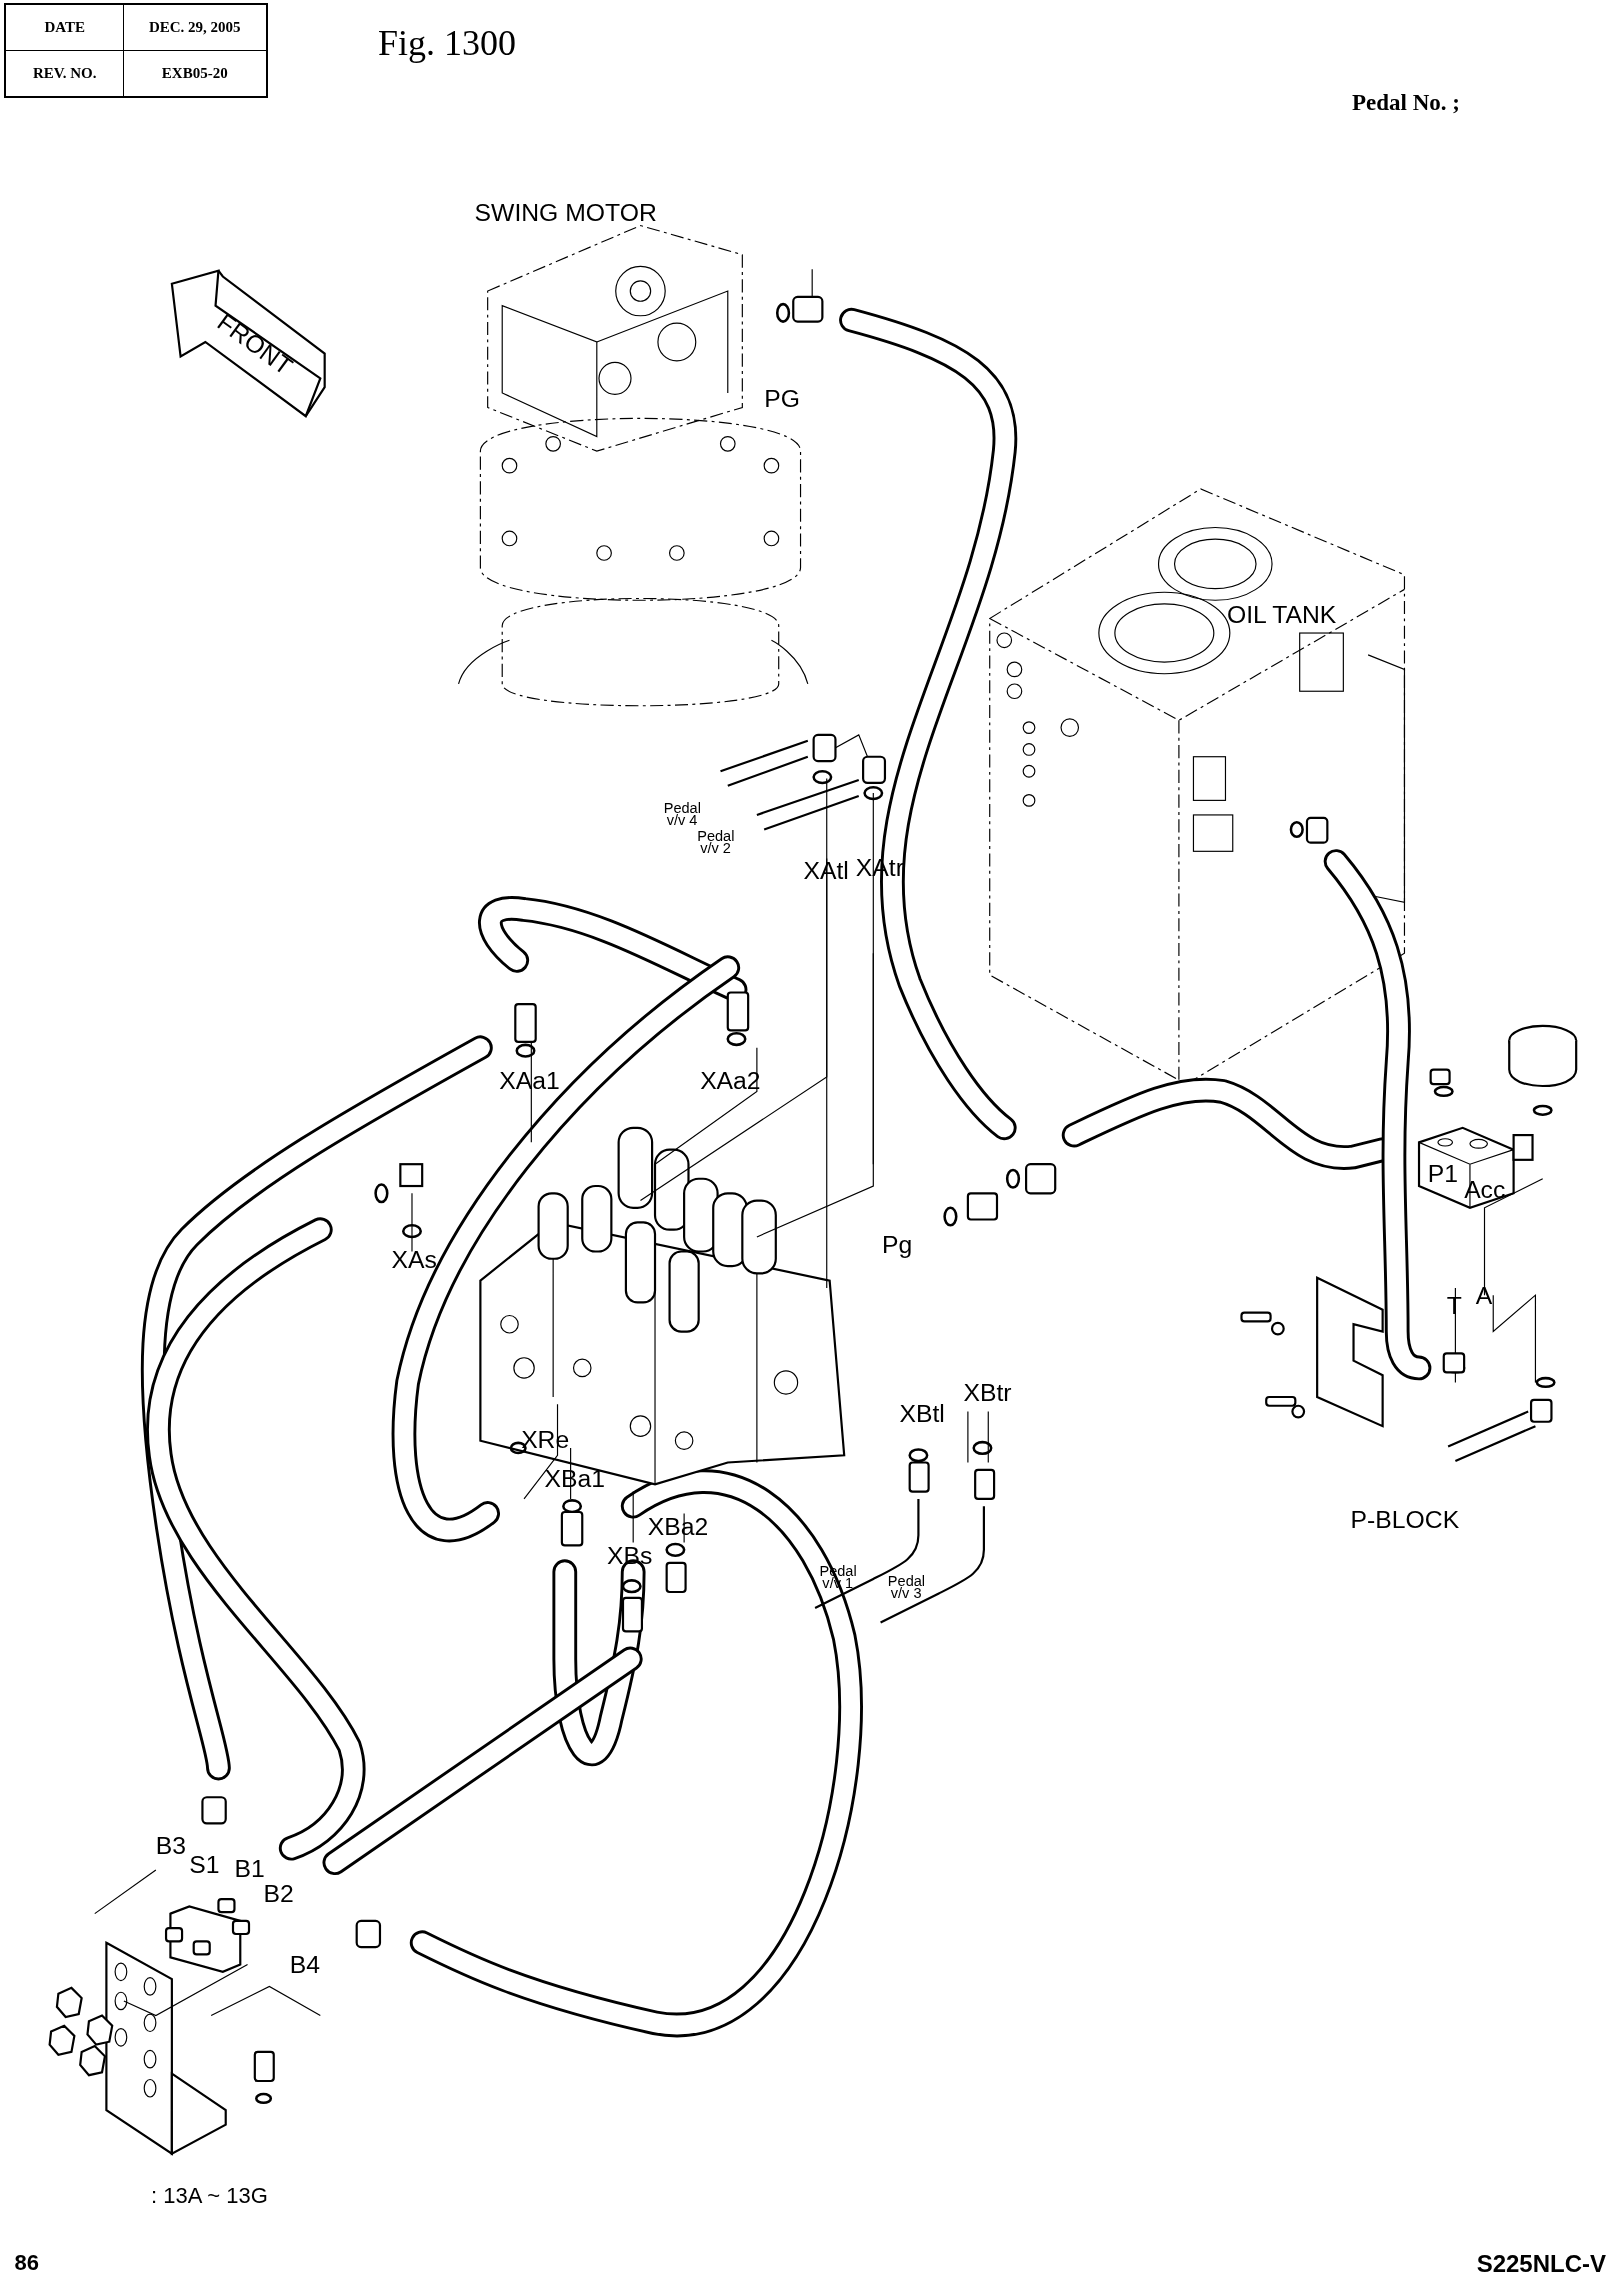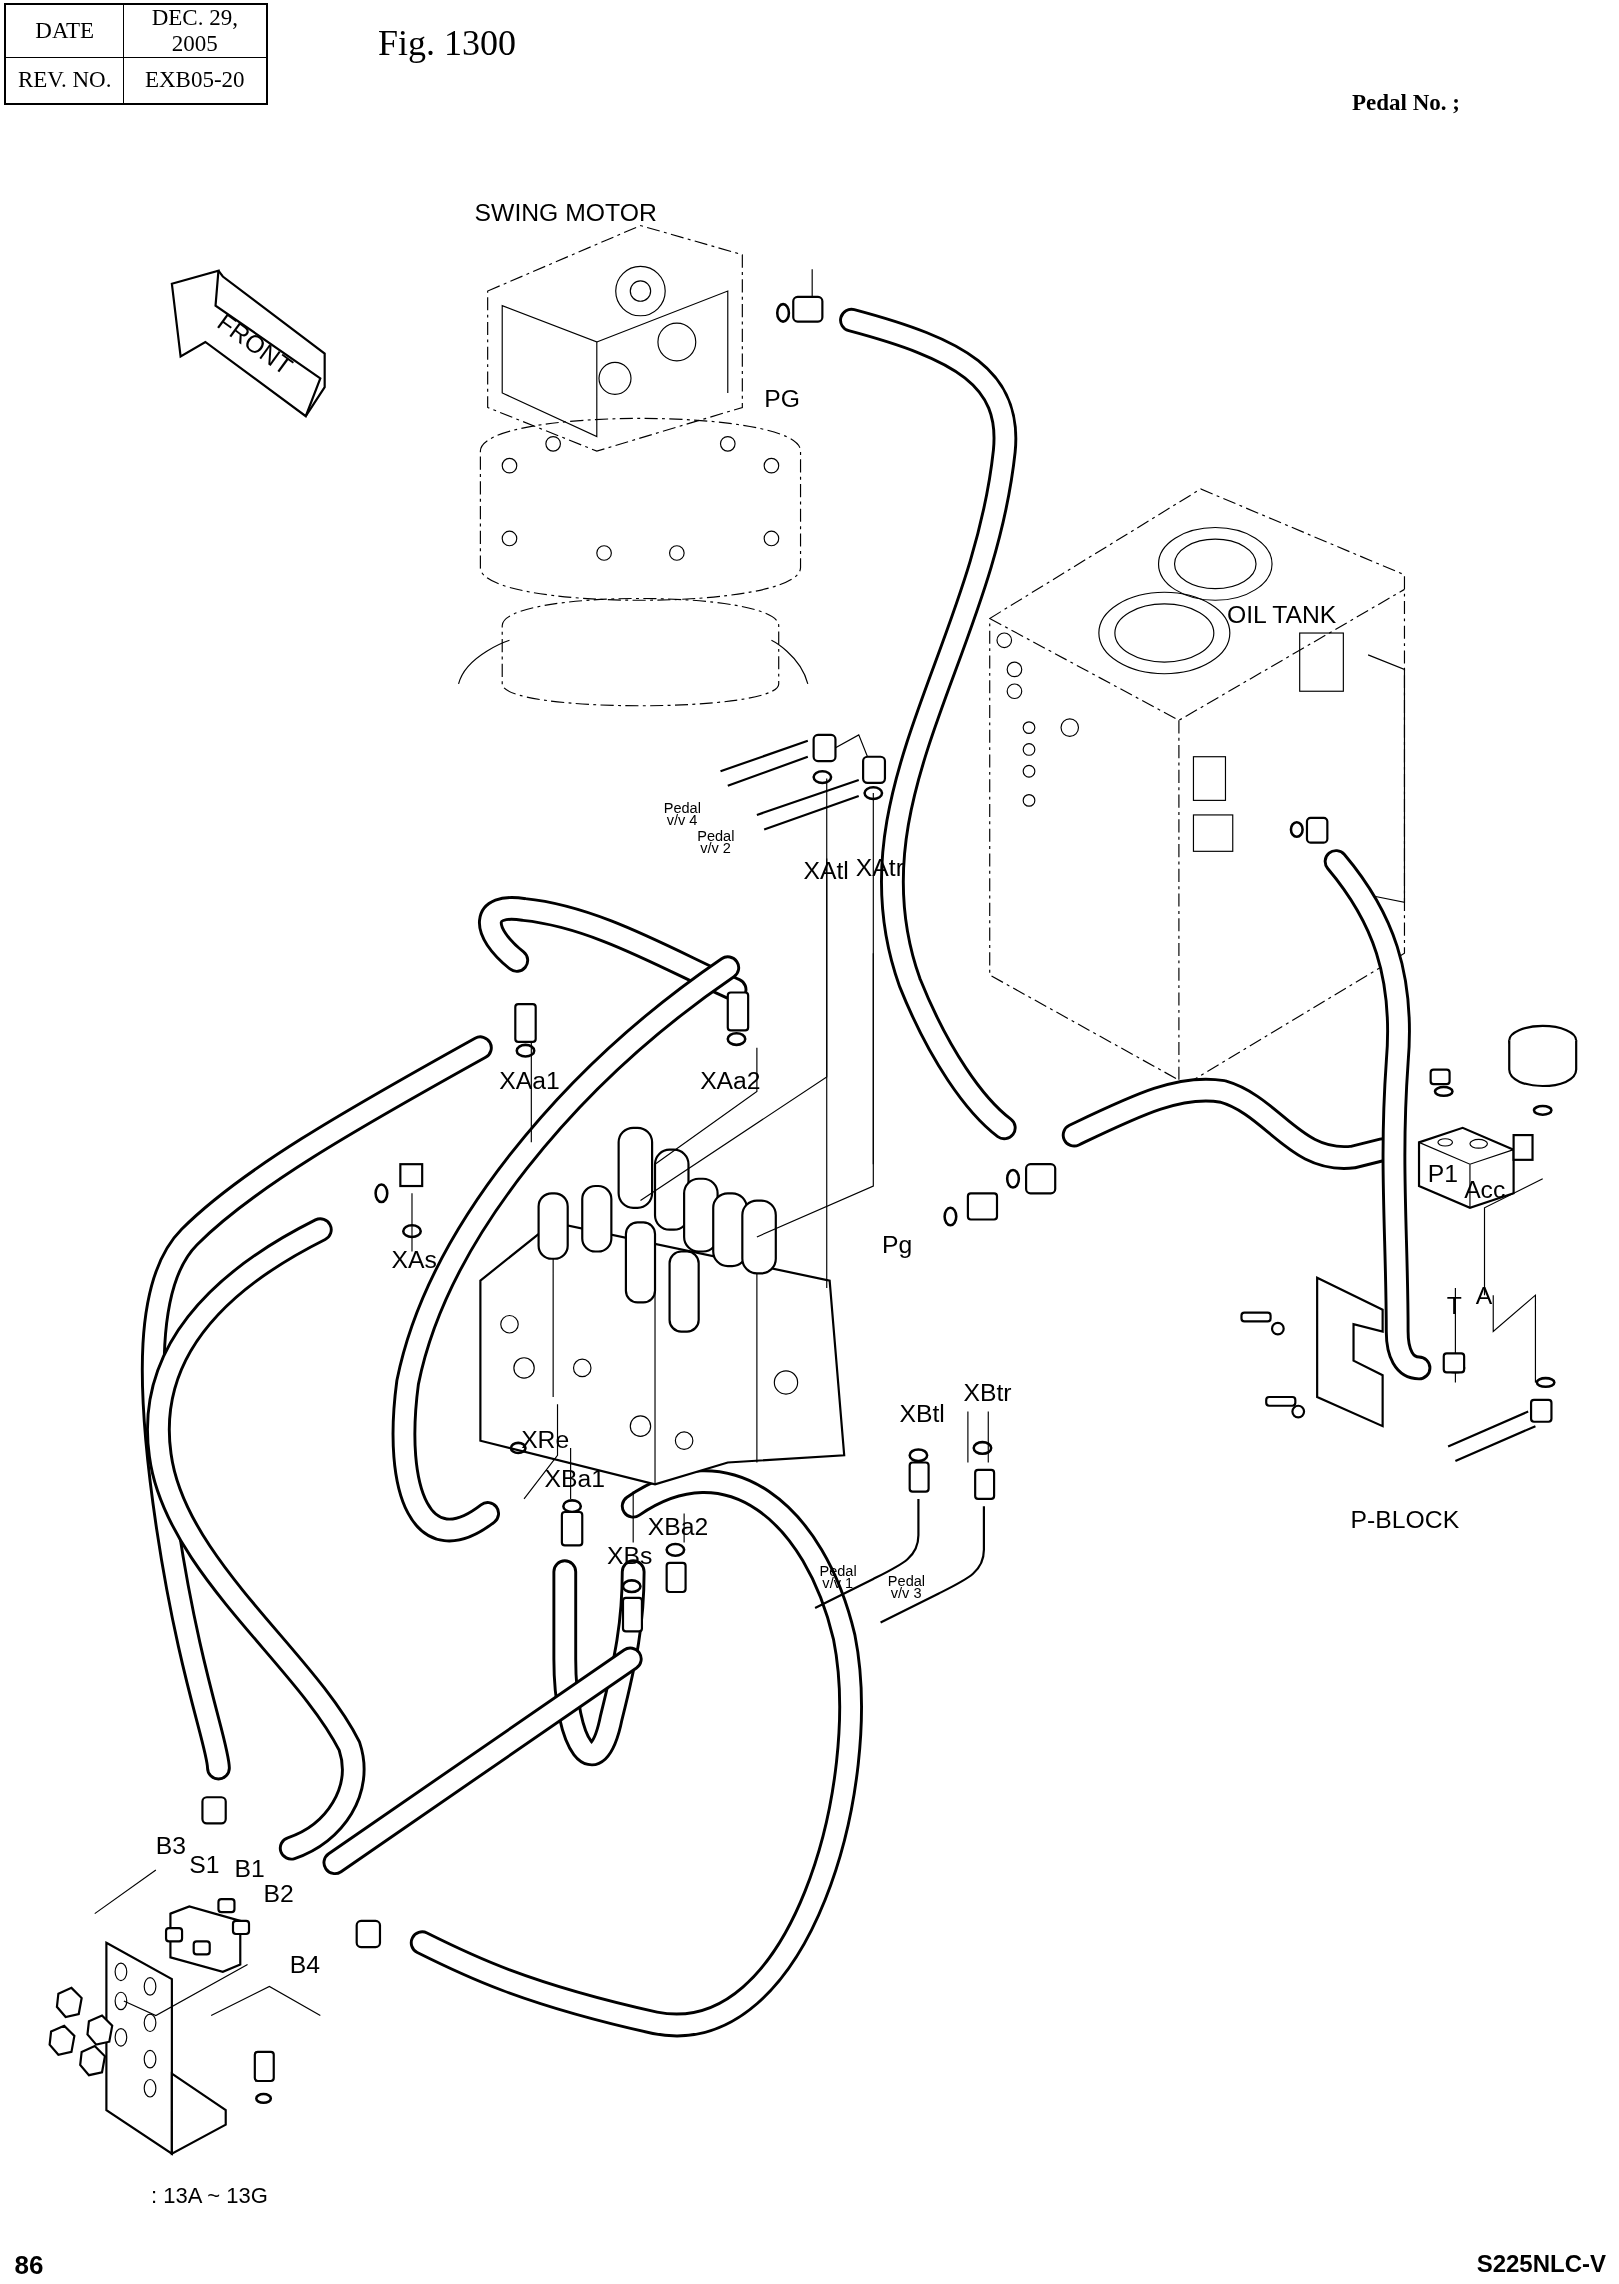--- a/index.html
+++ b/index.html
@@ -1,24 +1,24 @@
 <!DOCTYPE html>
 <html style="font-size:11.6px"><head>
 <meta charset="utf-8">
 <style>
   html, body { margin: 0; padding: 0; background: #ffffff; }
   body { width: 1620px; height: 2284px; position: relative; overflow: hidden; font-family: "Liberation Sans", sans-serif; color: #000; }
-  .hdr-table { position: absolute; left: 4.4px; top: 2.9px; border-collapse: collapse; border: 2.9px solid #000; font-family: "Liberation Serif", serif; font-weight: normal; font-size: 23px; }
+  .hdr-table { position: absolute; left: 4.4px; top: 2.9px; border-collapse: collapse; border: 2.9px solid #000; font-family: "Liberation Serif", serif; font-weight: bold; font-size: 15px; }
   .hdr-table td { border: 1.5px solid #000; height: 45px; text-align: center; padding: 0 7.3px; }
   .hdr-table td.k { width: 102px; }
   .hdr-table td.v { width: 127px; }
   .fig-no { position: absolute; left: 378px; top: 22px; font-family: "Liberation Serif", serif; font-weight: normal; font-size: 36px; }
   .fig-title { position: absolute; left: 544px; top: 2.9px; font-family: "Liberation Serif", serif; font-weight: bold; font-size: 35px; line-height: 39px; }
   .serial { position: absolute; left: 1352px; top: 90px; font-family: "Liberation Serif", serif; font-weight: bold; font-size: 23px; }
-  .page-no { position: absolute; left: 14.6px; top: 2250px; font-weight: bold; font-size: 26px; }
+  .page-no { position: absolute; left: 14.6px; top: 2250px; font-weight: bold; font-size: 22px; }
   .model { position: absolute; right: 14px; top: 2250px; font-weight: bold; font-size: 24px; }
   .note { position: absolute; left: 151px; top: 2183px; font-size: 22px; }
   svg#diagram { position: absolute; left: 0; top: 0; }
   .lbl { font-family: "Liberation Sans", sans-serif; font-size: 34px; fill: #000; }
   .lbl-sm { font-family: "Liberation Sans", sans-serif; font-size: 20px; fill: #000; }
   .hose { fill: none; stroke: #000; stroke-width: 34; stroke-linecap: round; stroke-linejoin: round; }
   .hose-in { fill: none; stroke: #fff; stroke-width: 26; stroke-linecap: round; stroke-linejoin: round; }
   .thin { fill: none; stroke: #000; stroke-width: 1.6; }
   .med { fill: none; stroke: #000; stroke-width: 3; }
   .dash { fill: none; stroke: #000; stroke-width: 1.6; stroke-dasharray: 18 6 4 6; }

